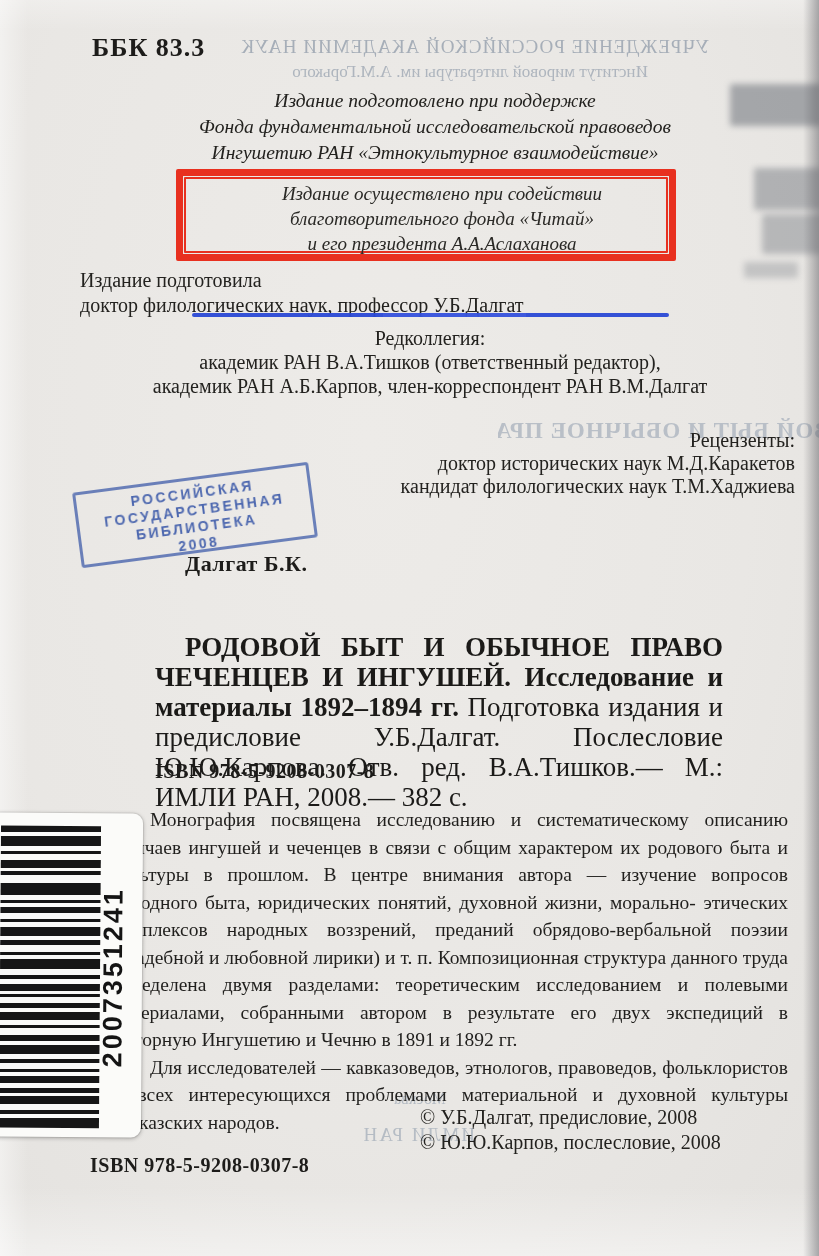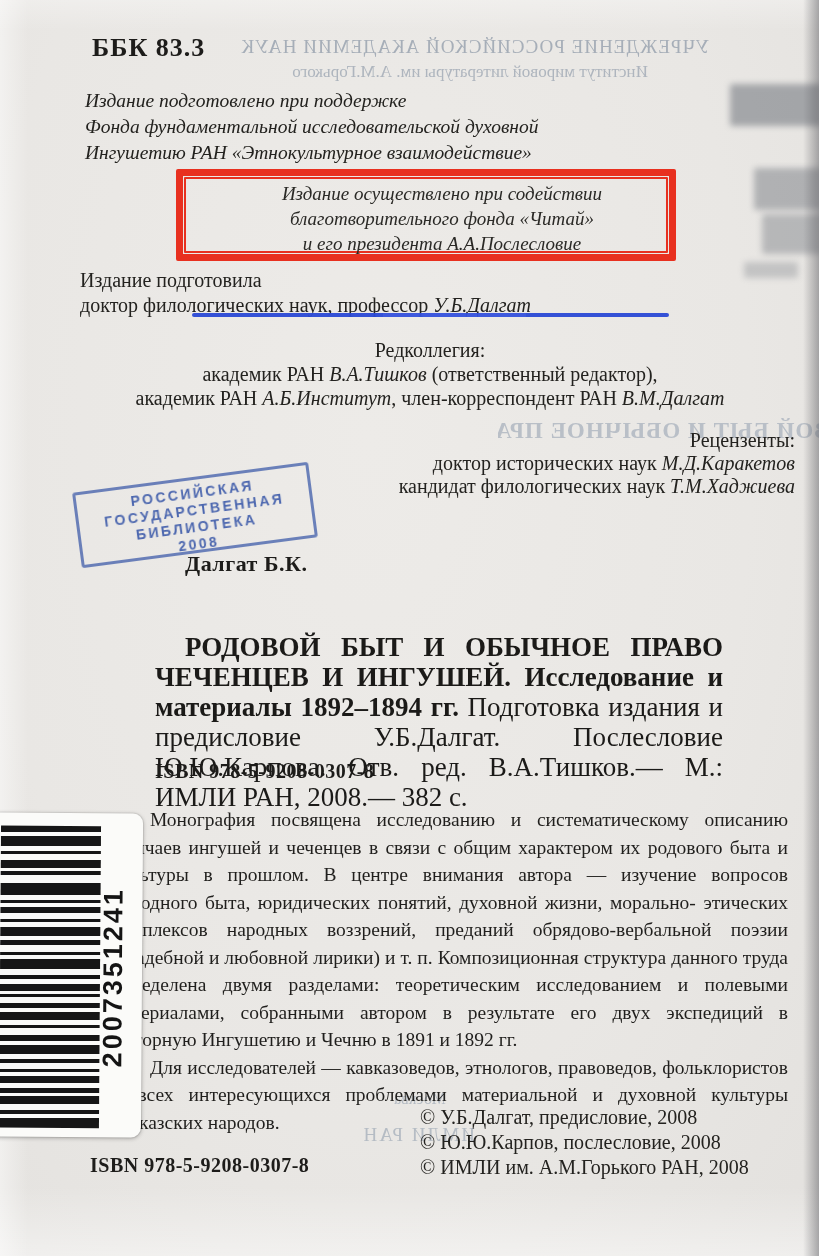--- a/index.html
+++ b/index.html
@@ -38,45 +38,45 @@
   .blot1{left:730px;top:84px;width:92px;height:42px;opacity:.55;}
   .blot2{left:754px;top:168px;width:68px;height:42px;opacity:.45;}
   .blot3{left:762px;top:214px;width:60px;height:40px;opacity:.40;}
   .blot4{left:744px;top:262px;width:54px;height:16px;opacity:.30;}
 
   
   .bbk{position:absolute;left:92px;top:33px;font-size:26px;font-weight:bold;letter-spacing:1px;}
 
   .support-note{
     position:absolute;left:85px;top:88px;width:700px;
-    text-align:left;font-style:italic;font-size:19.5px;line-height:26px;
+    text-align:center;font-style:italic;font-size:19.5px;line-height:26px;
     color:#23221f;
   }
 
   .sponsor-box{position:absolute;left:176px;top:169px;width:500px;height:92px;}
   .sponsor-frame{position:absolute;left:0;top:0;right:0;bottom:0;border:7px solid #e8301f;filter:blur(.7px);border-radius:2px;}
   .sponsor-frame::after{content:"";position:absolute;left:1px;top:1px;right:1px;bottom:1px;border:2px solid #e8301f;border-radius:1px;}
   .sponsor-text{
     position:absolute;left:10px;top:12px;right:10px;
     text-align:center;font-style:italic;font-size:19px;line-height:25px;color:#2a2926;padding-left:32px;
   }
 
   .prepared-by{
     position:absolute;left:80px;top:268px;width:710px;
     text-align:left;font-size:20px;line-height:25px;color:#23221f;
   }
-  .name-italic{font-style:italic;}
+  .name-italic{}
   .blue-underline{
     position:absolute;left:192px;top:313px;width:477px;height:4px;
     background:linear-gradient(to right,#2b49d6 0 40%, #3552dd 40% 70%, #2b49d6 70%);
     filter:blur(.5px);opacity:.95;border-radius:2px;
   }
 
   .editorial{
-    position:absolute;left:55px;top:338px;width:750px;
+    position:absolute;left:55px;top:326px;width:750px;
     text-align:center;font-size:20px;line-height:24px;color:#23221f;
   }
   .reviewers{
     position:absolute;left:85px;top:429px;width:710px;
     text-align:right;font-size:20px;line-height:23px;color:#23221f;
   }
 
   .stamp{
     position:absolute;left:76px;top:477px;width:238px;height:76px;
     transform:rotate(-7.5deg);
@@ -170,43 +170,43 @@
   <div class="bleed bleed-imli">ИМЛИ РАН</div>
   <div class="blot blot1"></div>
   <div class="blot blot2"></div>
   <div class="blot blot3"></div>
   <div class="blot blot4"></div>
 
   <div class="bbk">ББК 83.3</div>
 
   <div class="support-note">
     <div>Издание подготовлено при поддержке</div>
-    <div>Фонда фундаментальной исследовательской духовной</div>
+    <div>Фонда фундаментальной исследовательской правоведов</div>
     <div>Ингушетию РАН «Этнокультурное взаимодействие»</div>
   </div>
 
   <div class="sponsor-box">
     <div class="sponsor-frame"></div>
     <div class="sponsor-text">
       <div>Издание осуществлено при содействии</div>
       <div>благотворительного фонда «Читай»</div>
-      <div>и его президента А.А.Послесловие</div>
+      <div>и его президента А.А.Аслаханова</div>
     </div>
   </div>
 
   <div class="prepared-by">
     <div>Издание подготовила</div>
     <div><span>доктор филологических наук, профессор </span><span class="name-italic">У.Б.Далгат</span></div>
   </div>
   <div class="blue-underline"></div>
 
   <div class="editorial">
     <div>Редколлегия:</div>
     <div><span>академик РАН </span><span class="name-italic">В.А.Тишков</span><span> (ответственный редактор),</span></div>
-    <div><span>академик РАН </span><span class="name-italic">А.Б.Институт</span><span>, член-корреспондент РАН </span><span class="name-italic">В.М.Далгат</span></div>
+    <div><span>академик РАН </span><span class="name-italic">А.Б.Карпов</span><span>, член-корреспондент РАН </span><span class="name-italic">В.М.Далгат</span></div>
   </div>
 
   <div class="reviewers">
     <div>Рецензенты:</div>
     <div><span>доктор исторических наук </span><span class="name-italic">М.Д.Каракетов</span></div>
     <div><span>кандидат филологических наук </span><span class="name-italic">Т.М.Хаджиева</span></div>
   </div>
 
   <div class="stamp">
     <div>РОССИЙСКАЯ</div>
@@ -227,19 +227,18 @@
   </div>
 
   <div class="barcode-sticker">
     <div class="barcode-bars"></div>
     <div class="barcode-number">2007351241</div>
   </div>
 
   <div class="copyrights">
     <div>© У.Б.Далгат, предисловие, 2008</div>
     <div>© Ю.Ю.Карпов, послесловие, 2008</div>
-    <div>© ИМЛИ им. А.М.Горького РАН, 2008</div>
   </div>
 
   <div class="isbn-bottom">ISBN 978-5-9208-0307-8</div>
 
   <div class="page-edge"></div>
 </div>
 
 </body></html>

